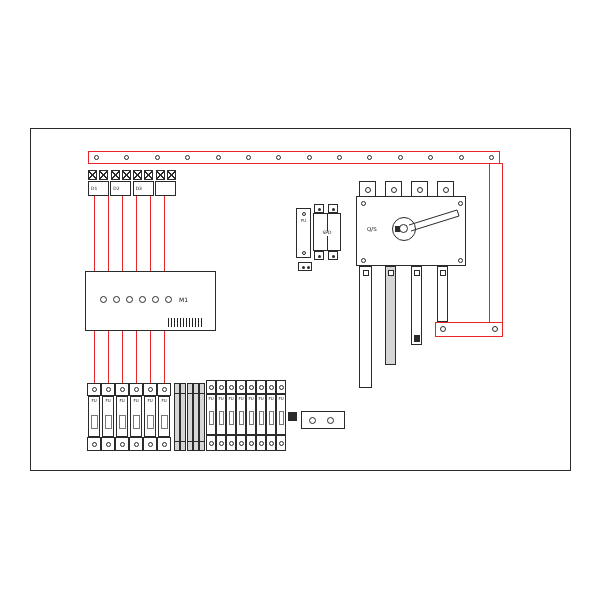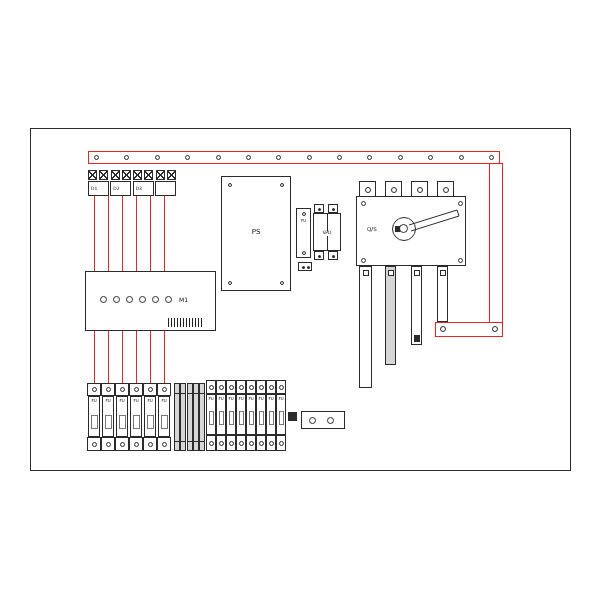--- a/index.html
+++ b/index.html
@@ -89,27 +89,20 @@
     <div class="holeabs" style="left:14px;top:24px;width:7px;height:7px"></div>
     <div class="holeabs" style="left:27px;top:24px;width:7px;height:7px"></div>
     <div class="holeabs" style="left:40px;top:24px;width:7px;height:7px"></div>
     <div class="holeabs" style="left:53px;top:24px;width:7px;height:7px"></div>
     <div class="holeabs" style="left:66px;top:24px;width:7px;height:7px"></div>
     <div class="holeabs" style="left:79px;top:24px;width:7px;height:7px"></div>
     <div class="lbl" style="left:93px;top:25px;font-size:6px">M1</div>
     <div class="abs" style="left:82px;top:46px;width:34px;height:9px;background:repeating-linear-gradient(90deg,#222 0,#222 1px,transparent 1px,transparent 3px)"></div>
   </div>
 
-  <div class="box" style="left:221px;top:176px;width:70px;height:115px">
-    <div class="holeabs" style="left:6px;top:6px;width:4px;height:4px"></div>
-    <div class="holeabs" style="left:58px;top:6px;width:4px;height:4px"></div>
-    <div class="holeabs" style="left:6px;top:104px;width:4px;height:4px"></div>
-    <div class="holeabs" style="left:58px;top:104px;width:4px;height:4px"></div>
-    <div class="lbl ctr" style="top:52px;font-size:7px">PS</div>
-  </div>
 
   <div class="box" style="left:296px;top:208px;width:15px;height:50px">
     <div class="holeabs" style="left:5px;top:3px;width:4px;height:4px"></div>
     <div class="lbl ctr" style="top:10px;font-size:4px">FU</div>
     <div class="holeabs" style="left:5px;top:42px;width:4px;height:4px"></div>
   </div>
   <div class="box" style="left:314px;top:204px;width:10px;height:9px">
     <div class="dot" style="left:3px;top:3px;width:3px;height:3px"></div>
   </div>
   <div class="box" style="left:328px;top:204px;width:10px;height:9px">

